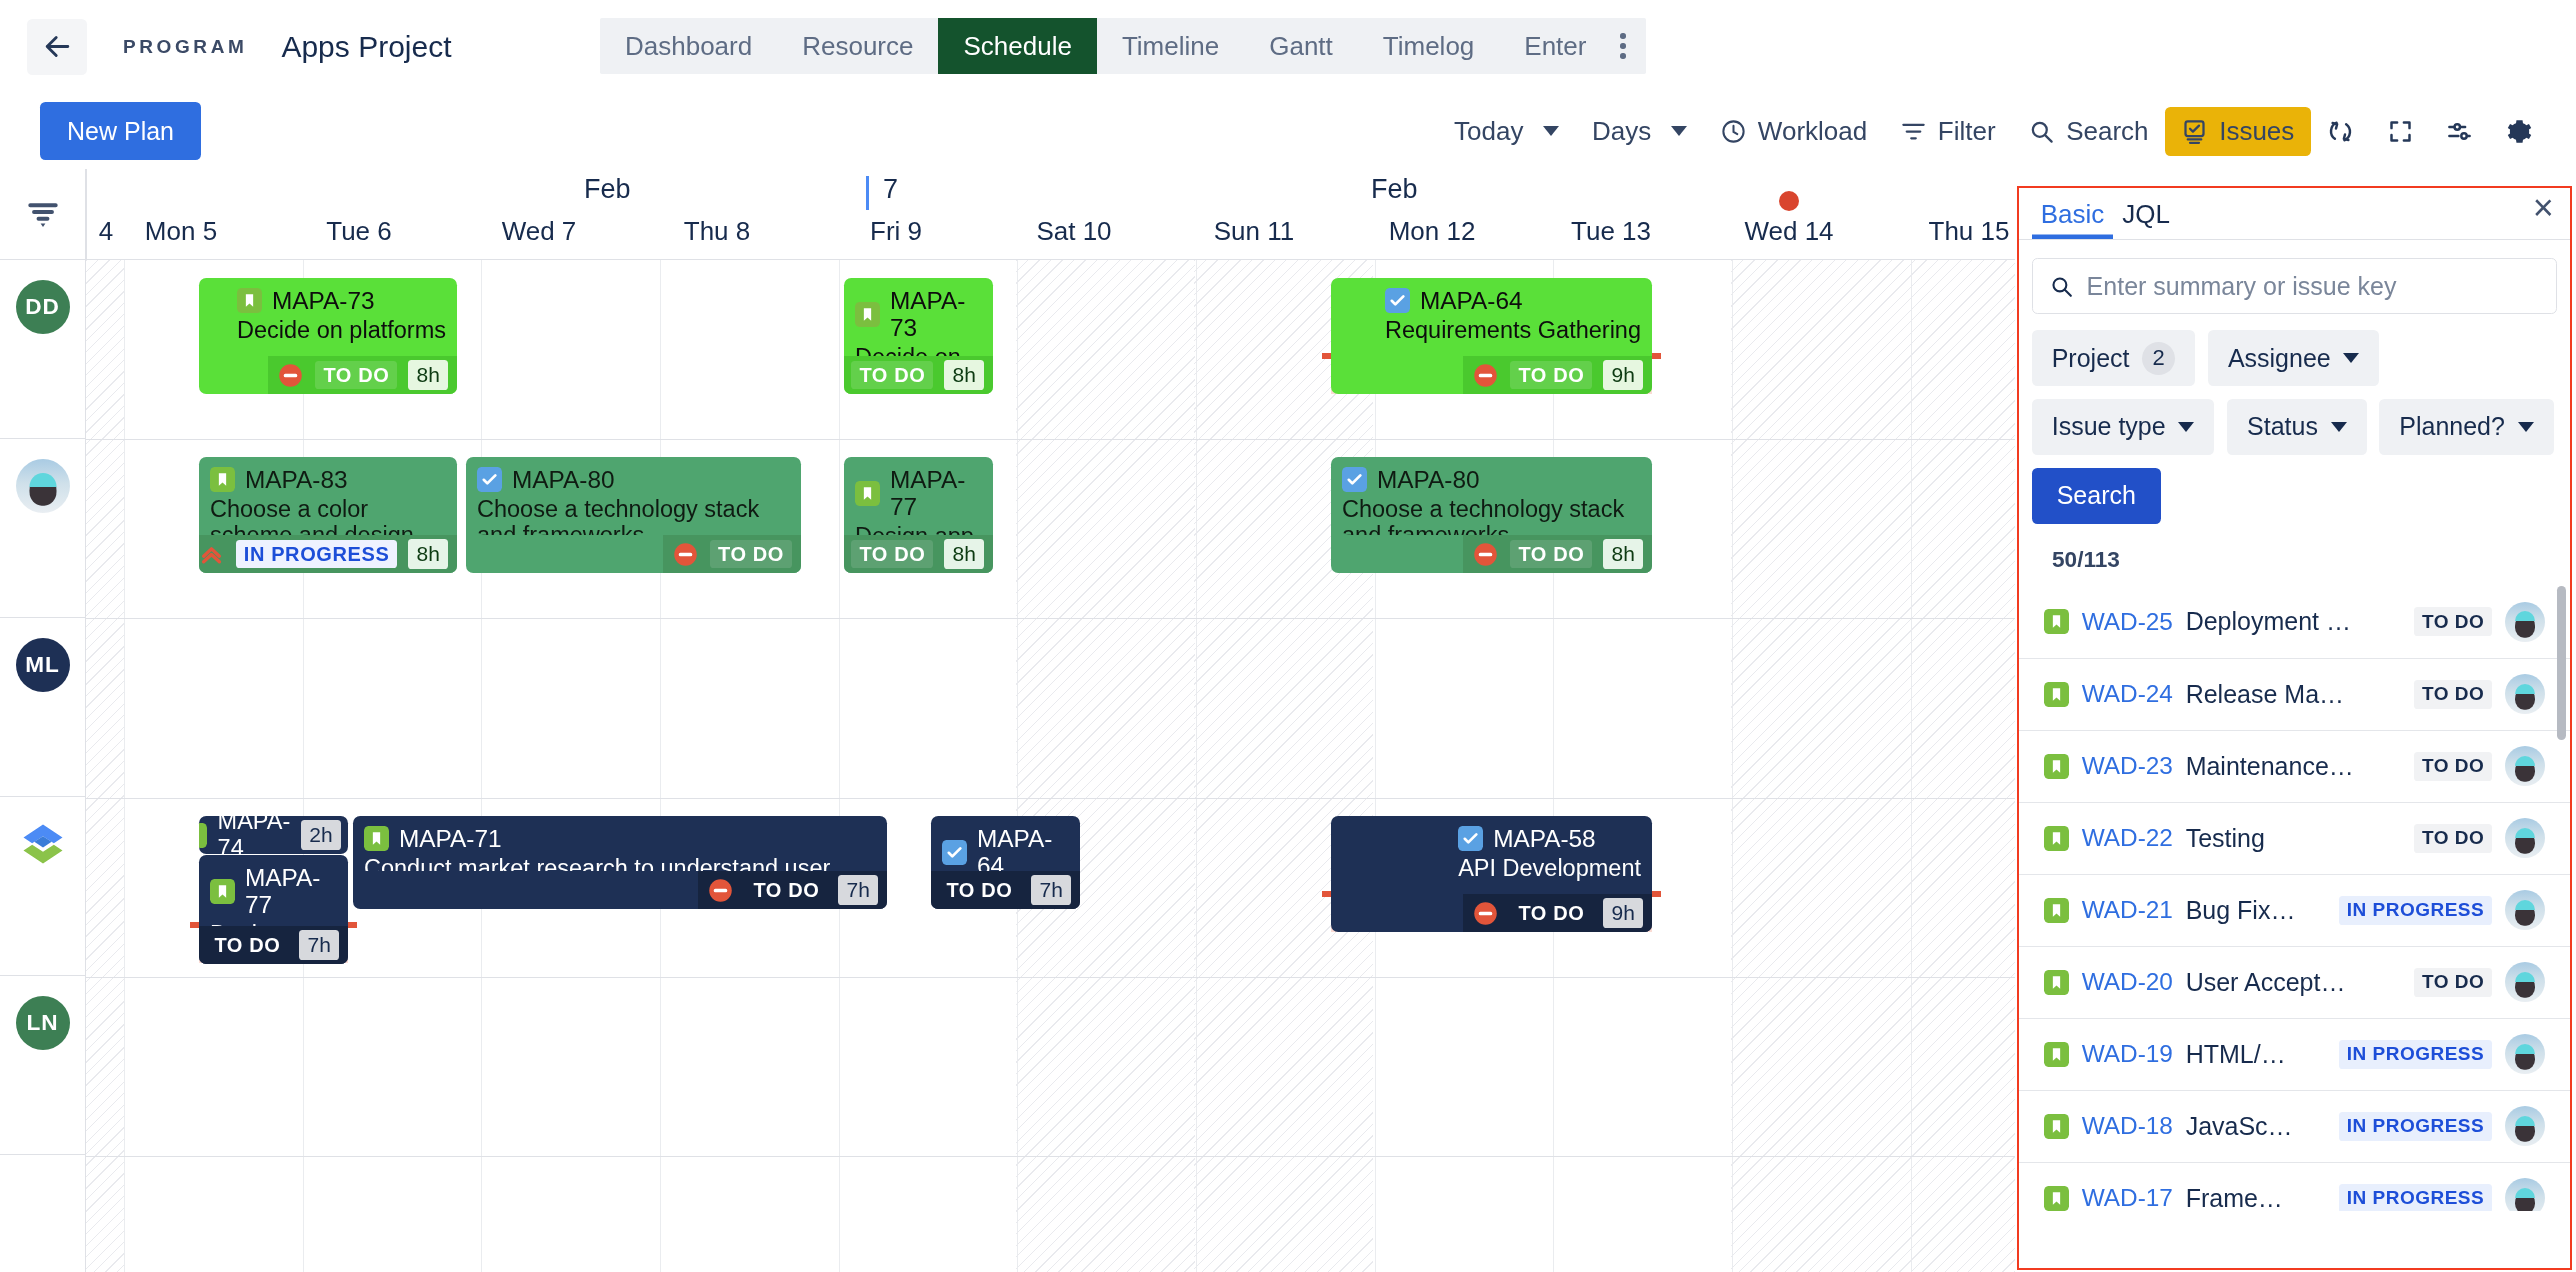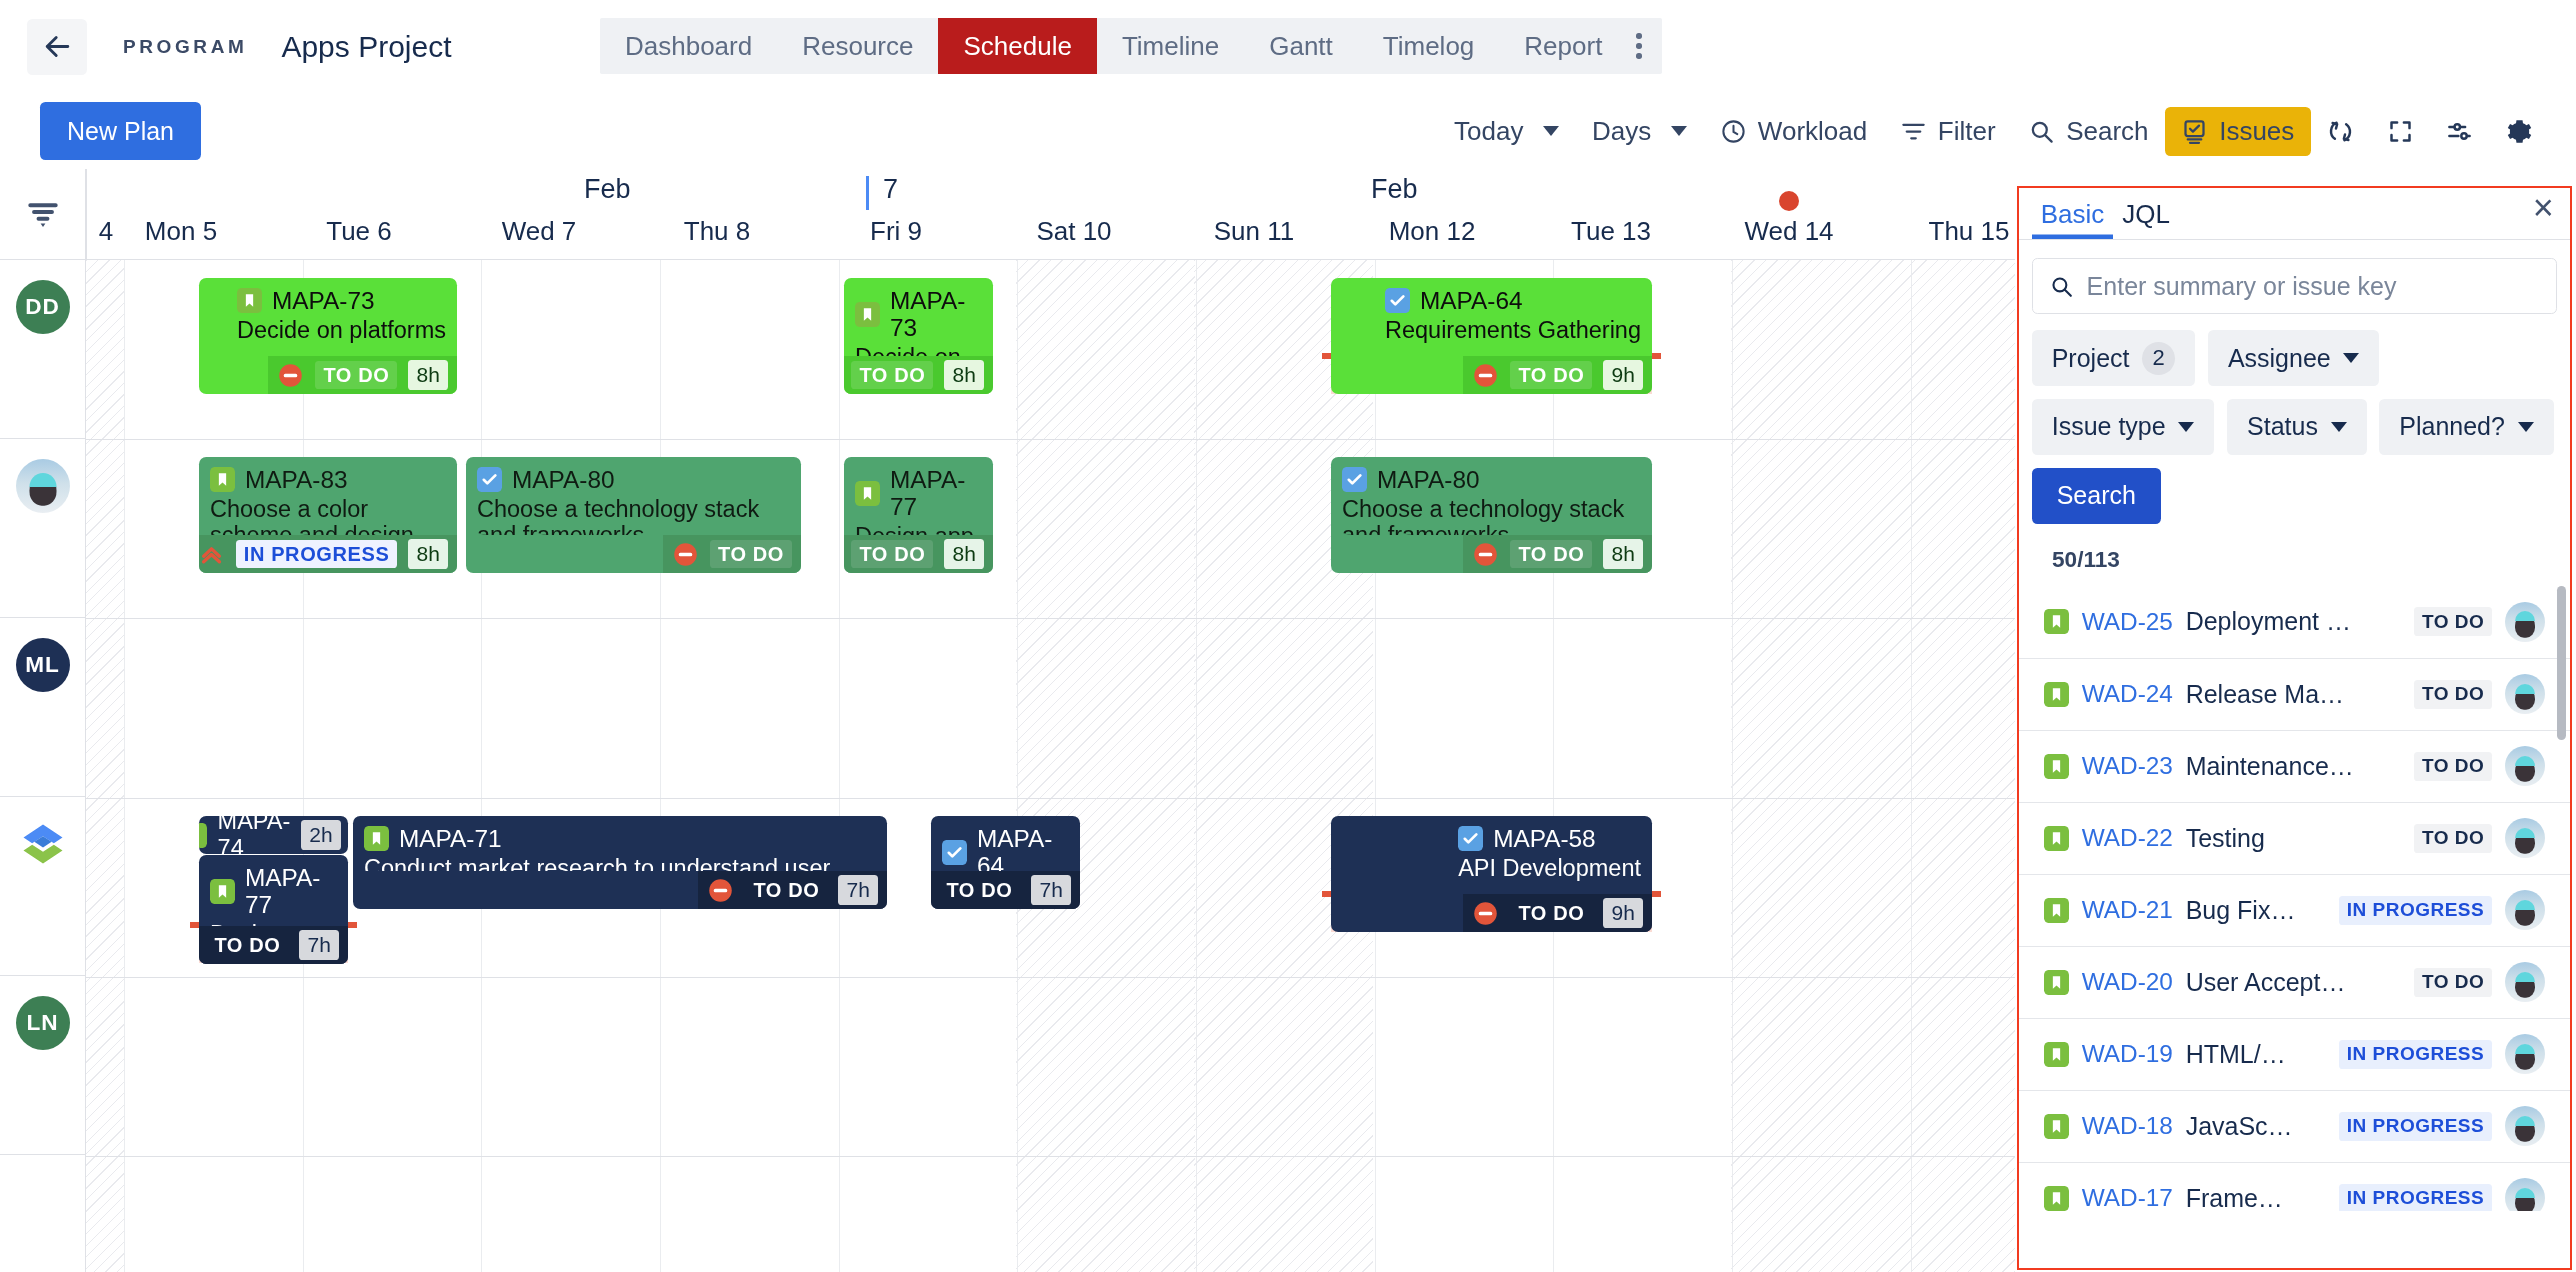--- a/index.html
+++ b/index.html
@@ -32,21 +32,21 @@
     margin-left: 34px; font-size: 30px; color: #172b4d; font-weight: 400;
   }
   .navtabs {
     position: absolute; left: 600px; top: 18px; height: 56px;
     background: #eff1f4; display: flex; align-items: stretch; border-radius: 1.8px;
   }
   .navtab {
     display: flex; align-items: center; padding: 0 25px;
     font-size: 26px; color: #5e6c84; cursor: pointer; white-space: nowrap;
   }
-  .navtab.active { background: #b91c1c; color: #ffffff; font-weight: 500; }
+  .navtab.active { background: #14532d; color: #ffffff; font-weight: 500; }
   .navtab-more {
     display: flex; align-items: center; padding: 0 20px 0 9px; cursor: pointer;
   }
   .dots-v { display: flex; flex-direction: column; gap: 4.5px; }
   .dots-v i { width: 5.4px; height: 5.4px; border-radius: 50%; background: #5e6c84; display:block;}
 
   
   .secondbar {
     position: absolute; left: 0; top: 93px; width: 2576px; height: 76px;
     display: flex; align-items: center;
@@ -257,21 +257,21 @@
     </div>
     <div class="program-label">PROGRAM</div>
     <div class="proj-title">Apps Project</div>
     <div class="navtabs" id="navtabs">
         <div class="navtab">Dashboard</div>
         <div class="navtab">Resource</div>
         <div class="navtab active">Schedule</div>
         <div class="navtab">Timeline</div>
         <div class="navtab">Gantt</div>
         <div class="navtab">Timelog</div>
-        <div class="navtab">Report</div>
+        <div class="navtab">Enter</div>
         <div class="navtab-more">
           <span class="dots-v">
             <i></i>
             <i></i>
             <i></i>
           </span>
         </div>
       </div>
   </div>
 

